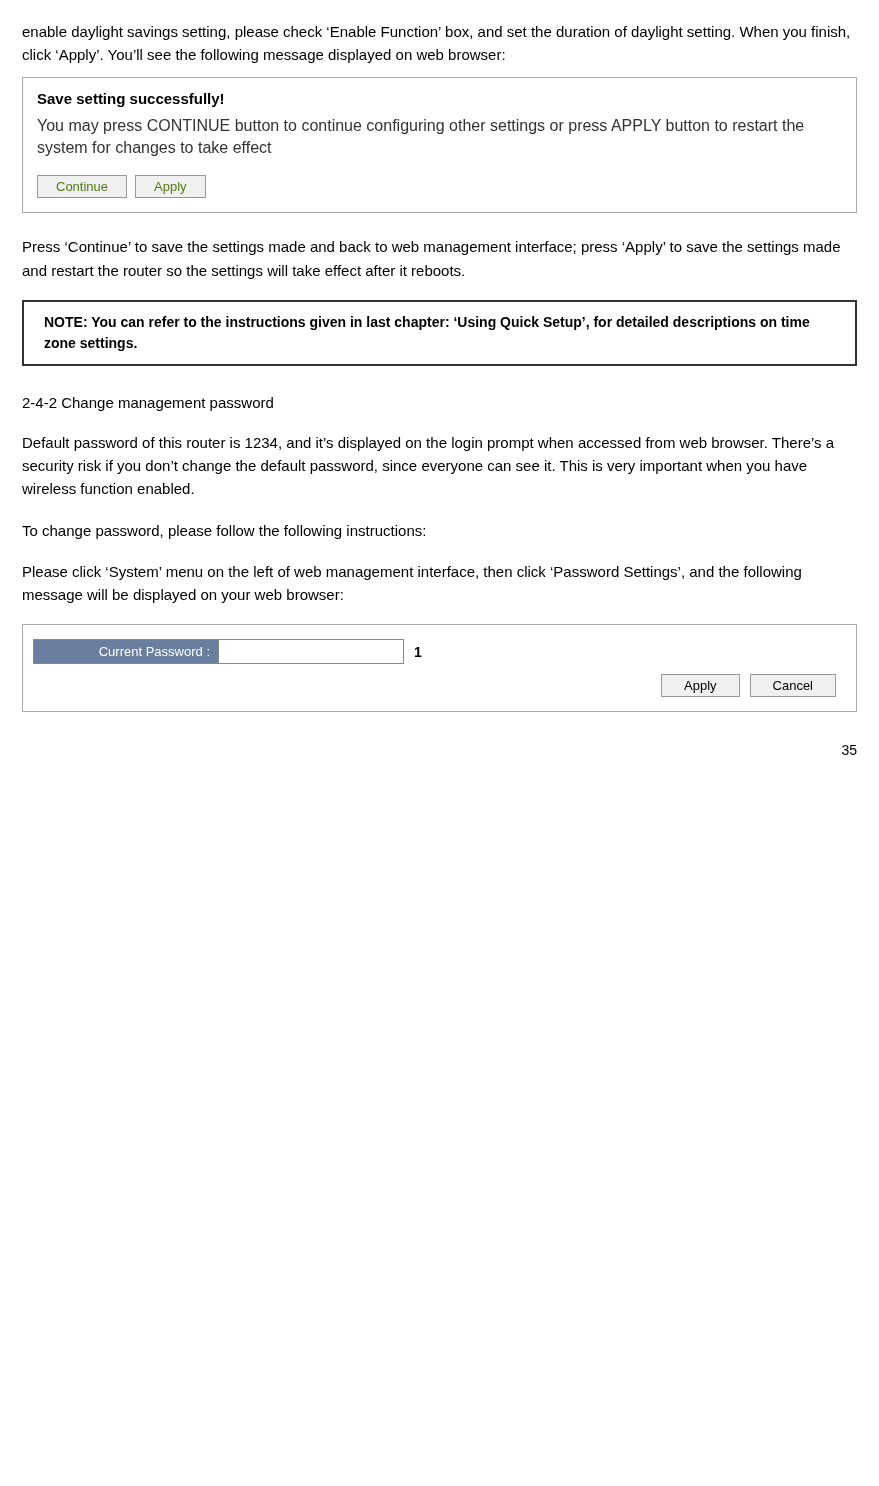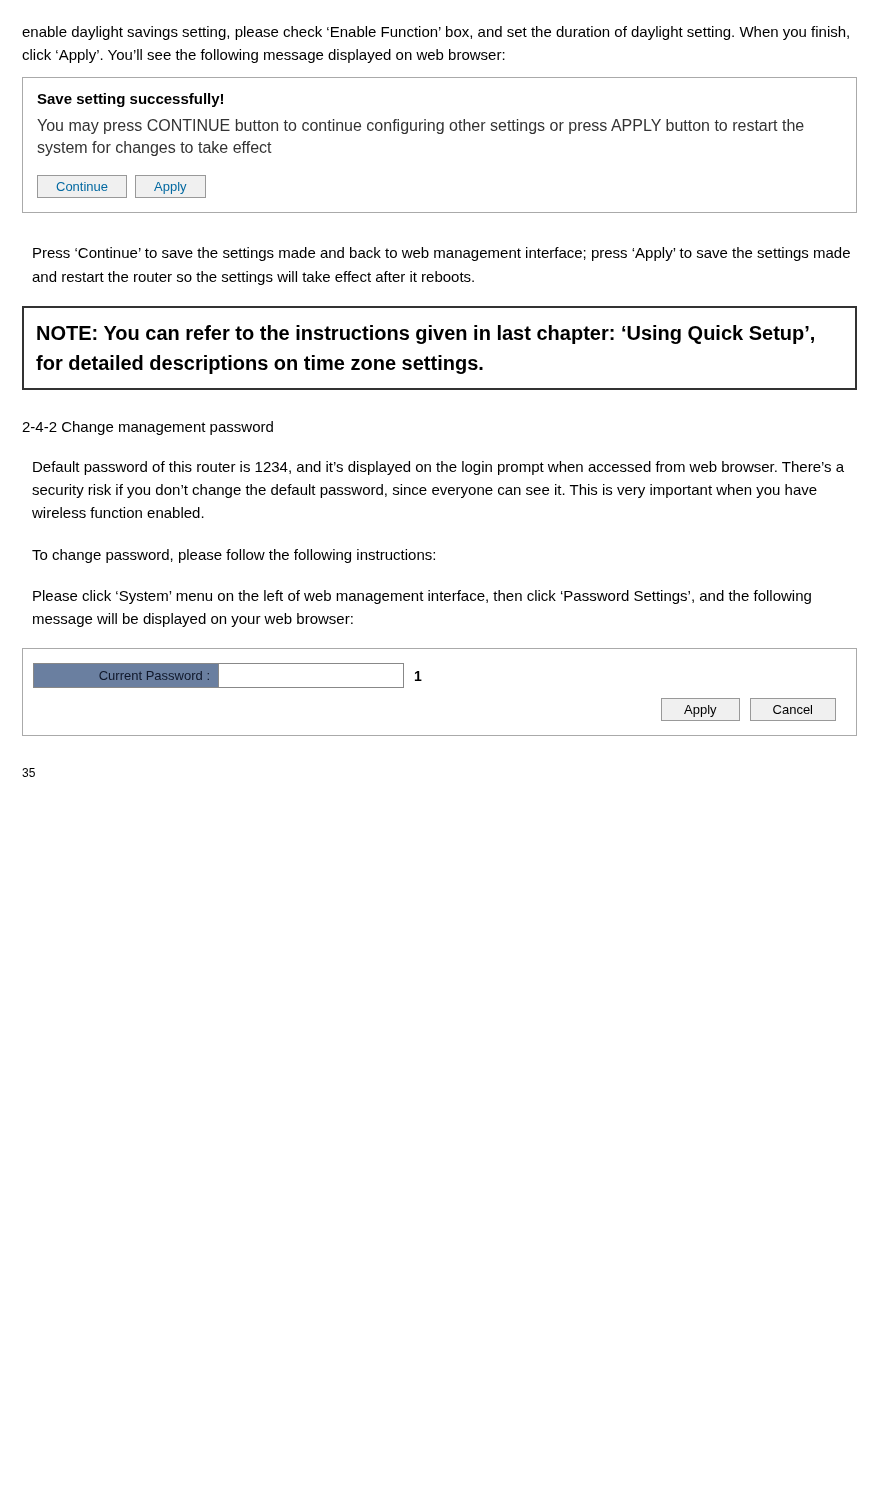--- a/index.html
+++ b/index.html
@@ -13,21 +13,21 @@
       padding: 20px 22px 40px 22px;
     }
     .intro-text {
       font-size: 15px;
       line-height: 1.55;
       margin-bottom: 10px;
     }
     .save-box {
       border: 1px solid #aaa;
       padding: 12px 14px 14px 14px;
-      margin-bottom: 28px;
+      margin-bottom: 22px;
       background: #fff;
     }
     .save-box .title {
       font-weight: bold;
       font-size: 15px;
       margin-bottom: 8px;
     }
     .save-box .desc {
       font-size: 16px;
       color: #333;
@@ -37,33 +37,32 @@
     .save-box .btn-row {
       display: flex;
       gap: 8px;
     }
     .save-box .btn-row button {
       font-size: 13px;
       padding: 3px 18px;
       background: #f0f0f0;
       border: 1px solid #999;
       cursor: pointer;
-      color: #0369a1;
+      color: #4d7c0f;
     }
     .paragraph {
       font-size: 15px;
       line-height: 1.55;
       margin-bottom: 18px;
-      margin-left: 10px;
     }
     .note-box {
       border: 2px solid #333;
-      padding: 10px 12px;
+      padding: 10px 20px;
       margin-bottom: 28px;
-      font-size: 20px;
+      font-size: 14px;
       font-weight: bold;
       line-height: 1.5;
     }
     .section-title {
       font-size: 15px;
       margin-bottom: 20px;
       margin-top: 10px;
     }
     .password-form-wrapper {
       border: 1px solid #aaa;
@@ -73,21 +72,21 @@
     }
     .password-form-table {
       border-collapse: collapse;
       width: 100%;
     }
     .password-form-table tr td {
       padding: 0;
     }
     .password-form-table .label-cell {
       background: #6a7fa0;
-      color: #0f172a;
+      color: #ffffff;
       font-size: 13px;
       text-align: right;
       padding: 4px 8px 4px 8px;
       border: 1px solid #888;
       width: 185px;
       white-space: nowrap;
     }
     .password-form-table .input-cell {
       background: #fff;
       border: 1px solid #888;
@@ -116,23 +115,23 @@
     }
     .form-btn-row button {
       font-size: 13px;
       padding: 3px 22px;
       background: #f0f0f0;
       border: 1px solid #999;
       cursor: pointer;
       color: #000;
     }
     .page-number {
-      text-align: left;
+      text-align: right;
       margin-top: 30px;
-      font-size: 12px;
+      font-size: 14px;
     }
   </style>
 </head>
 <body>
 
 <p class="intro-text">enable daylight savings setting, please check ‘Enable Function’ box, and set the duration of daylight setting. When you finish, click ‘Apply’. You’ll see the following message displayed on web browser:</p>
 
 <div class="save-box">
   <div class="title">Save setting successfully!</div>
   <div class="desc">You may press CONTINUE button to continue configuring other settings or press APPLY button to restart the system for changes to take effect</div>

